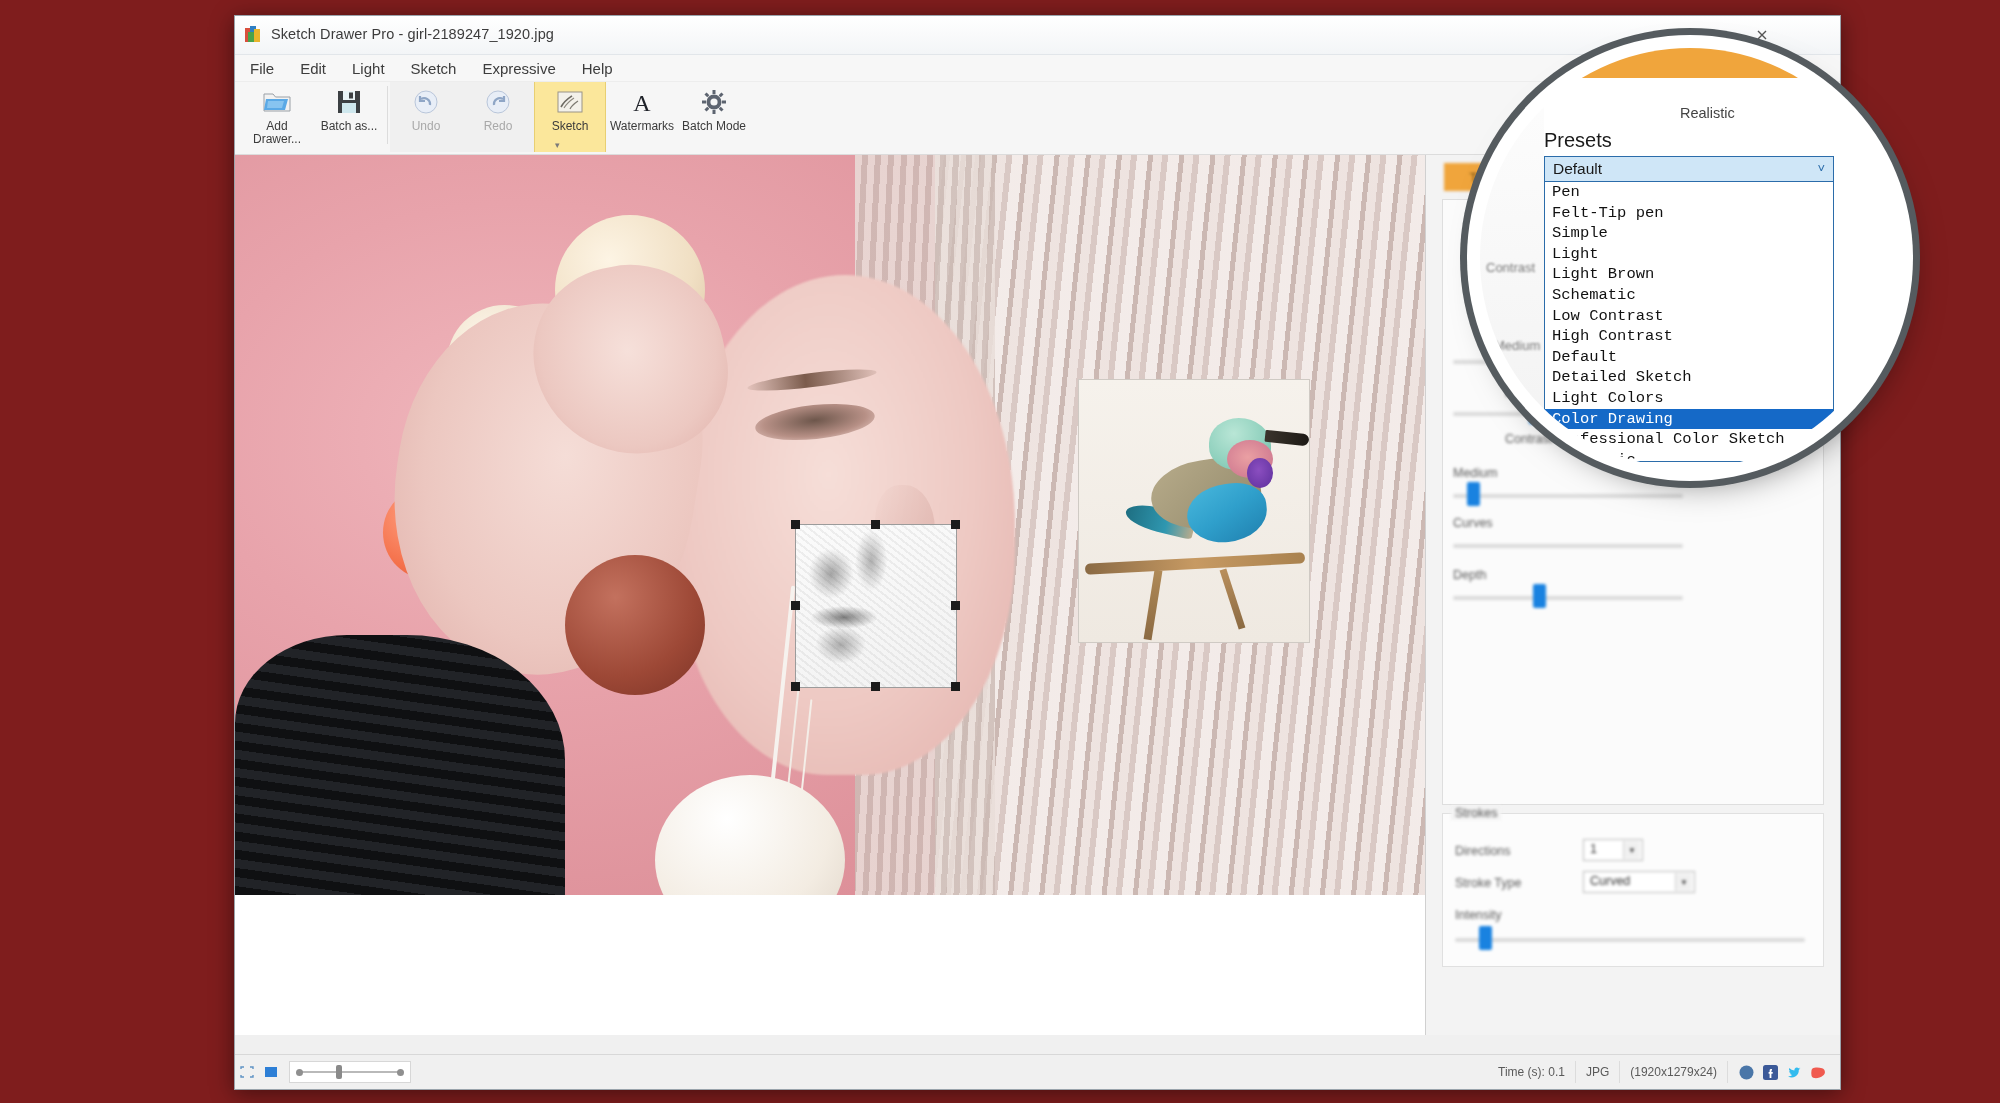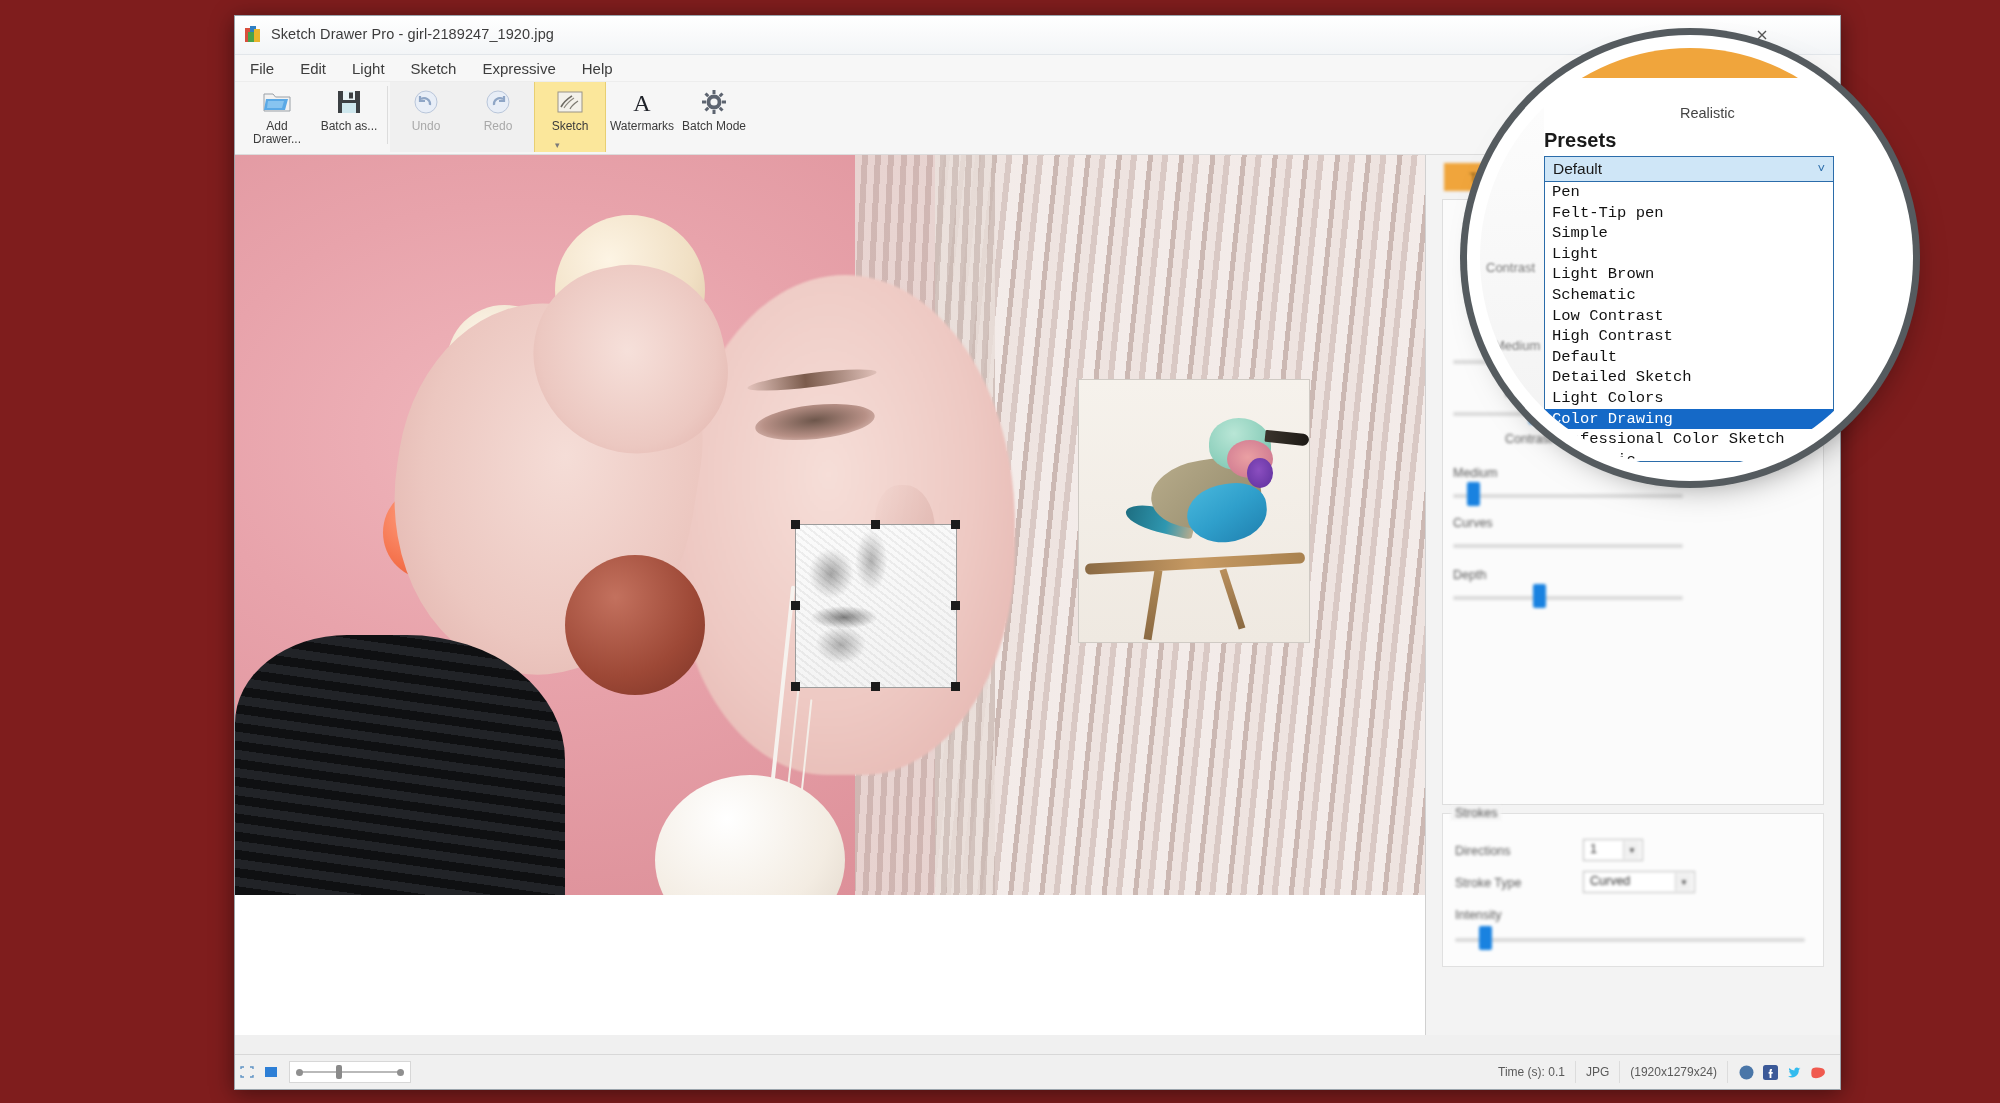--- a/index.html
+++ b/index.html
@@ -496,21 +496,21 @@
   }
   #lens .lens-pin {
     position: absolute;
     right: 22px; top: 58px;
     font-size: 13px; color: #666;
   }
   #lens .lens-presets-label {
     position: absolute;
     left: 64px; top: 81px;
     font-size: 20px;
-    font-weight: bold;
+    font-weight: normal;
     color: #1a1a1a;
   }
   #lens-combo {
     position: absolute;
     left: 64px; top: 108px;
     width: 290px; height: 26px;
     background: #cfe6f7;
     border: 1px solid #2b6caa;
     box-sizing: border-box;
     display: flex; align-items: center;

